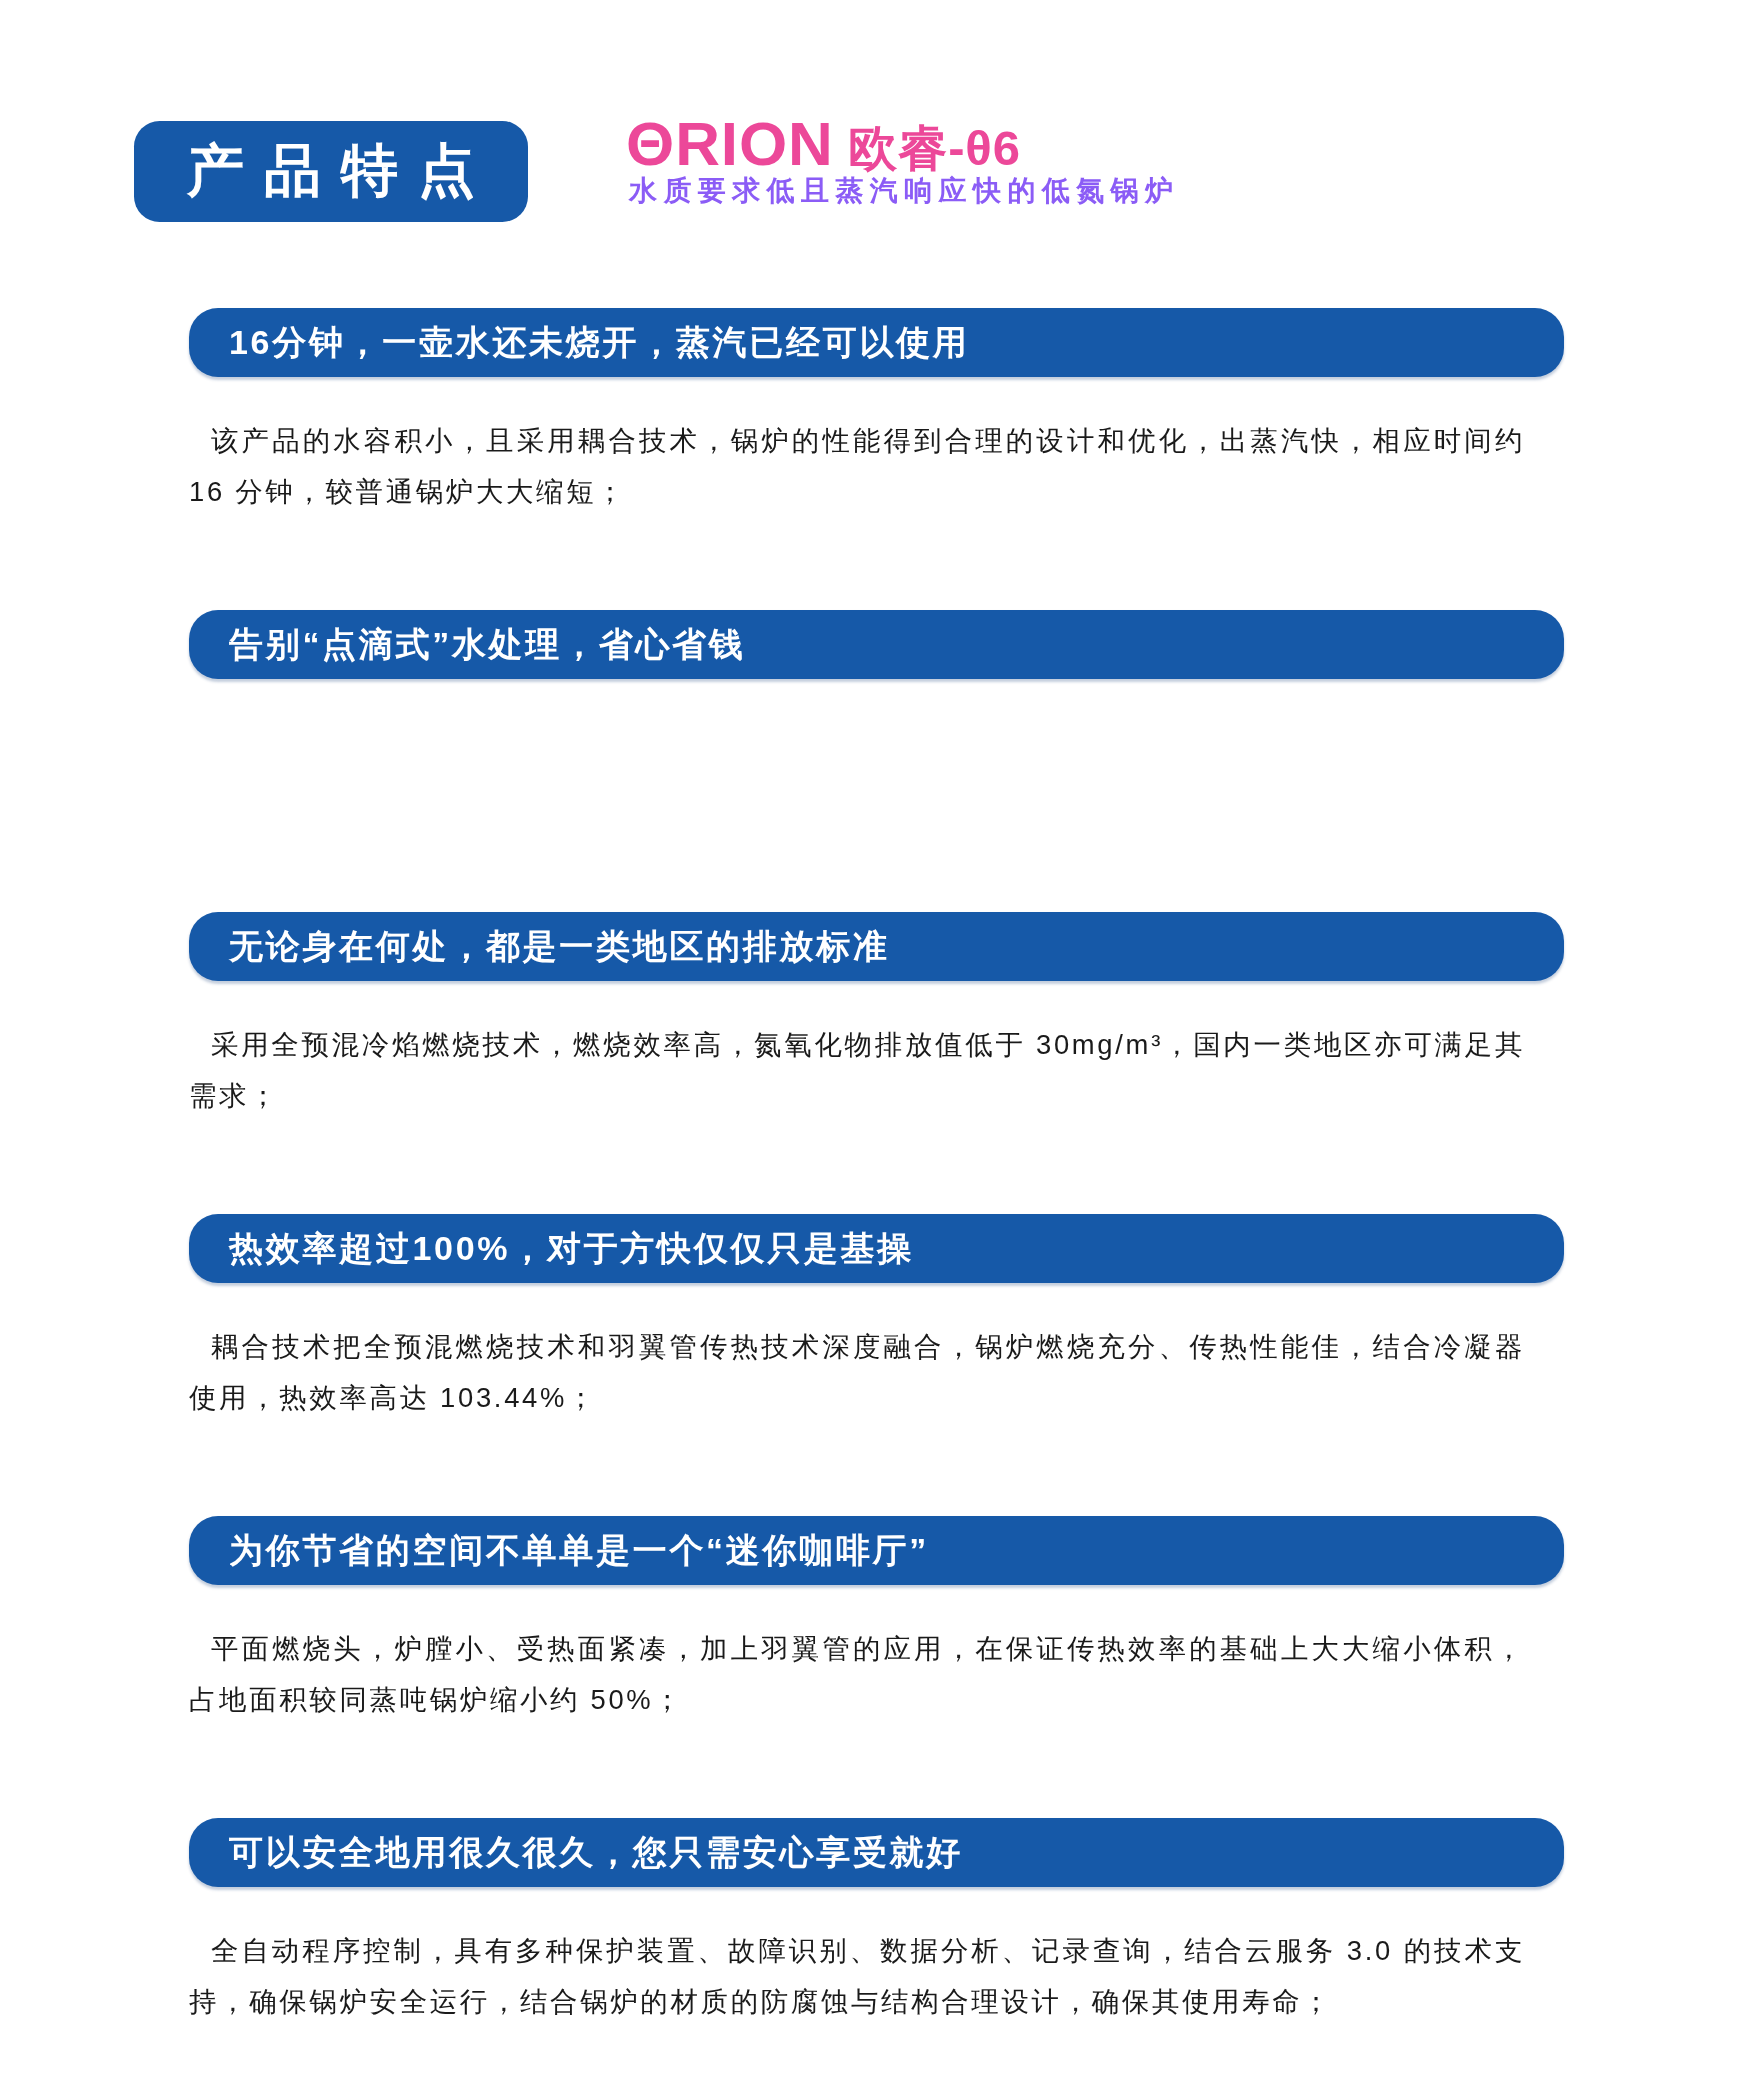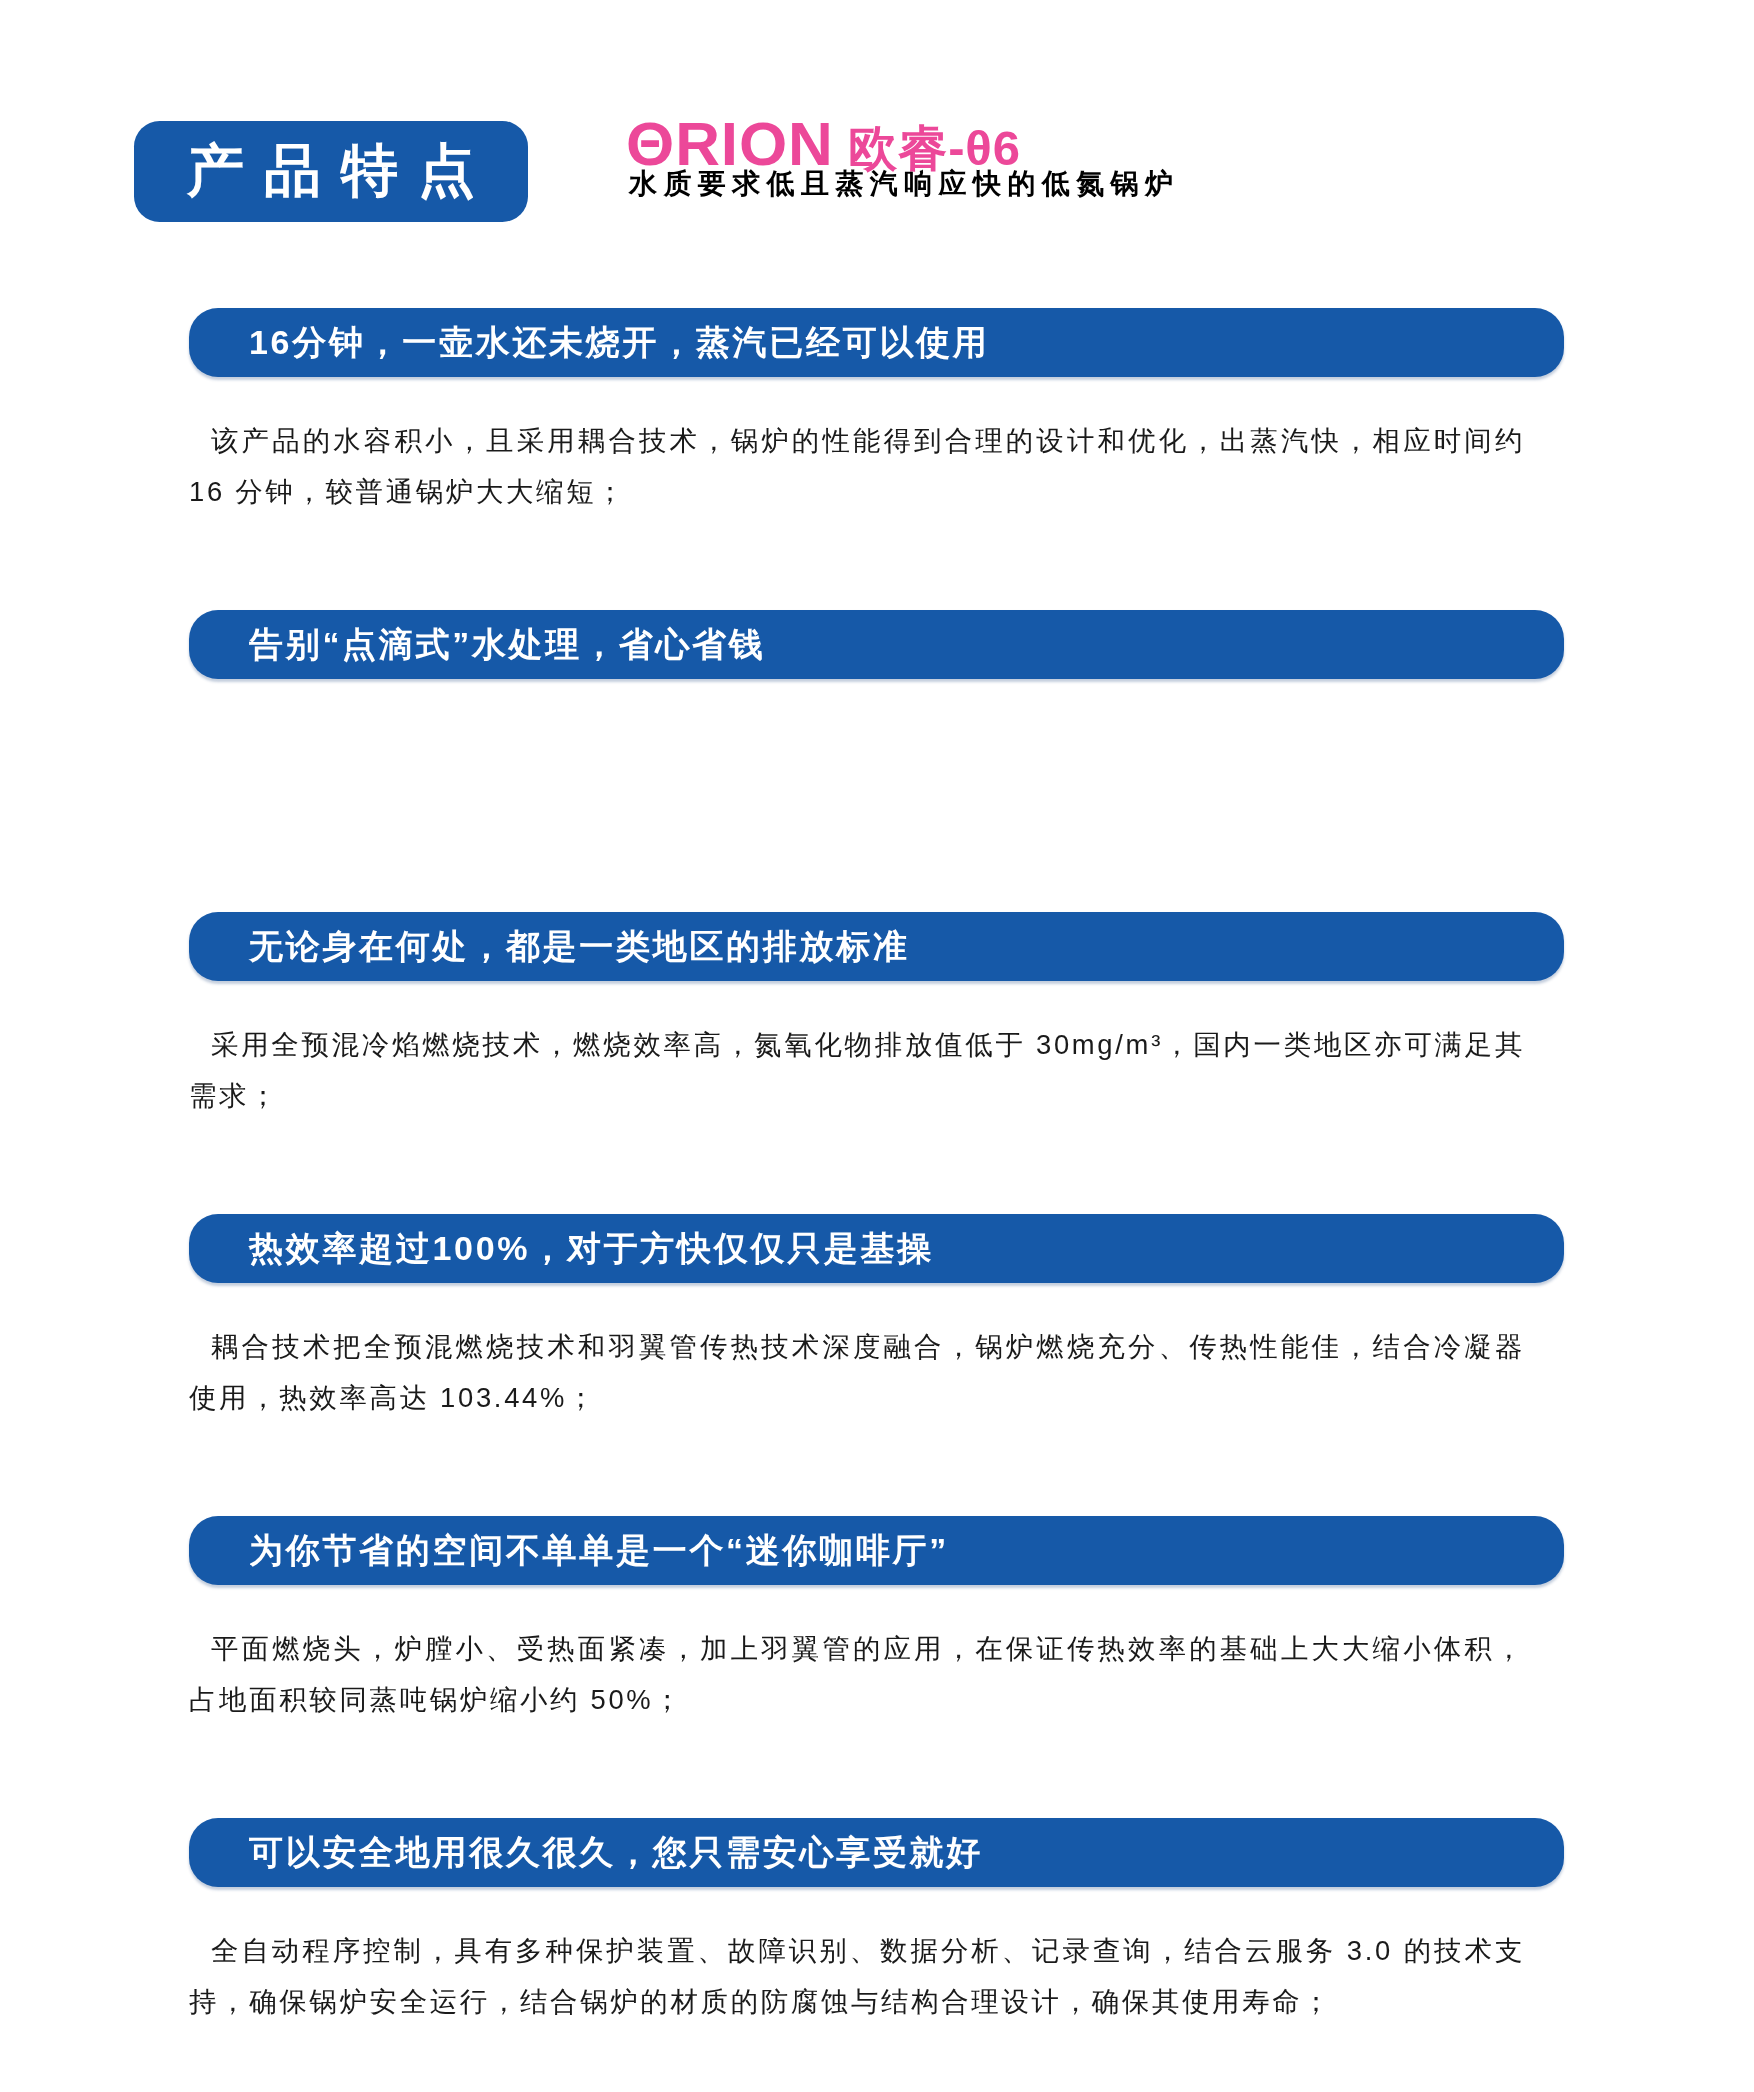--- a/index.html
+++ b/index.html
@@ -22,37 +22,37 @@
     font-size:57px;font-weight:800;
     letter-spacing:20px;text-indent:20px;margin-top:14px;
   }
   .logo-line{
     position:absolute;left:626px;top:110px;
     color:#ec4899;white-space:nowrap;line-height:1.1;
   }
   .brand{font-size:62px;font-weight:800;letter-spacing:0.9px;}
   .model{font-size:49px;font-weight:800;margin-left:14.6px;letter-spacing:0.9px;}
   .tagline{
-    position:absolute;left:629px;top:165px;
+    position:absolute;left:629px;top:172px;
     font-size:28px;font-weight:600;
     letter-spacing:6.4px;
-    color:#000000;white-space:nowrap;
+    color:#8b5cf6;white-space:nowrap;
   }
   
   .content{
     position:absolute;left:189px;top:308px;width:1375px;
   }
   .section{height:302px;}
   .section:last-child{height:auto;}
   .section-banner{
     height:69px;
     background:#1659A8;
     border-radius:29px;
     display:flex;align-items:center;
-    padding-left:60px;box-sizing:border-box;
+    padding-left:40px;box-sizing:border-box;
     box-shadow:0 2.7px 2.7px rgba(20,60,120,0.25);
   }
   .section-title{
     color:#ffffff;
     font-size:34px;font-weight:800;
     letter-spacing:2.7px;
     white-space:nowrap;
   }
   .section-body{
     margin-top:38px;

